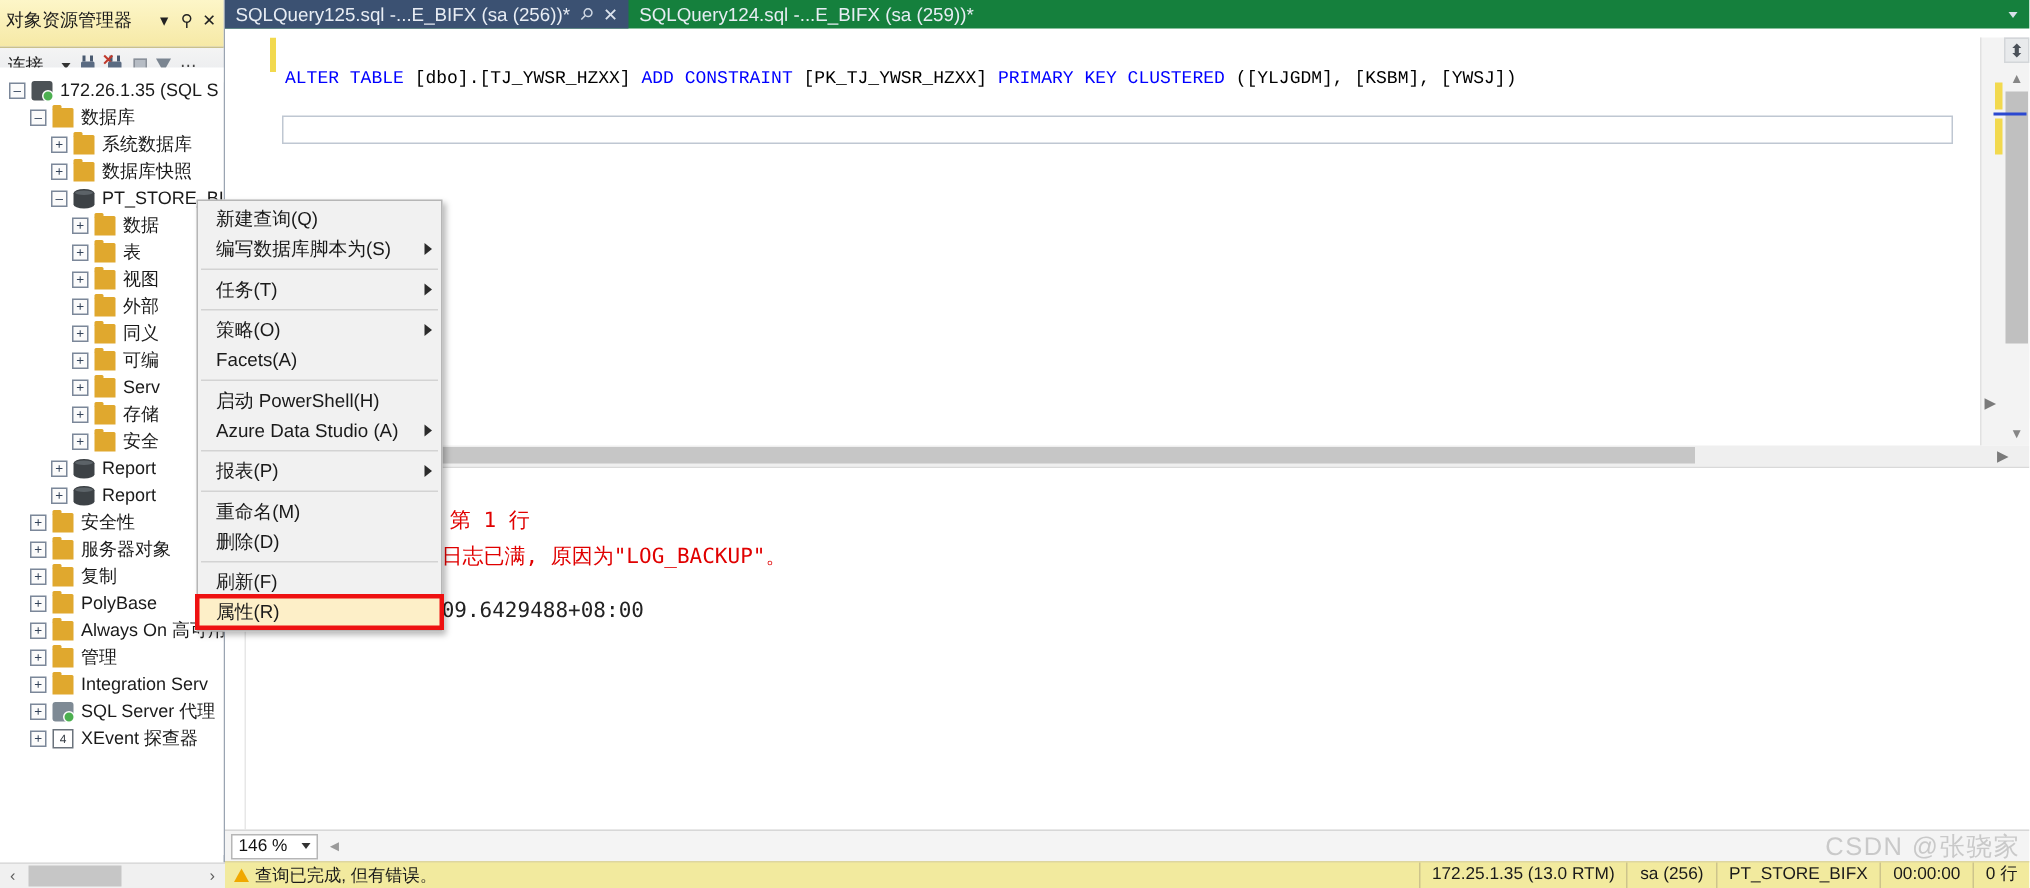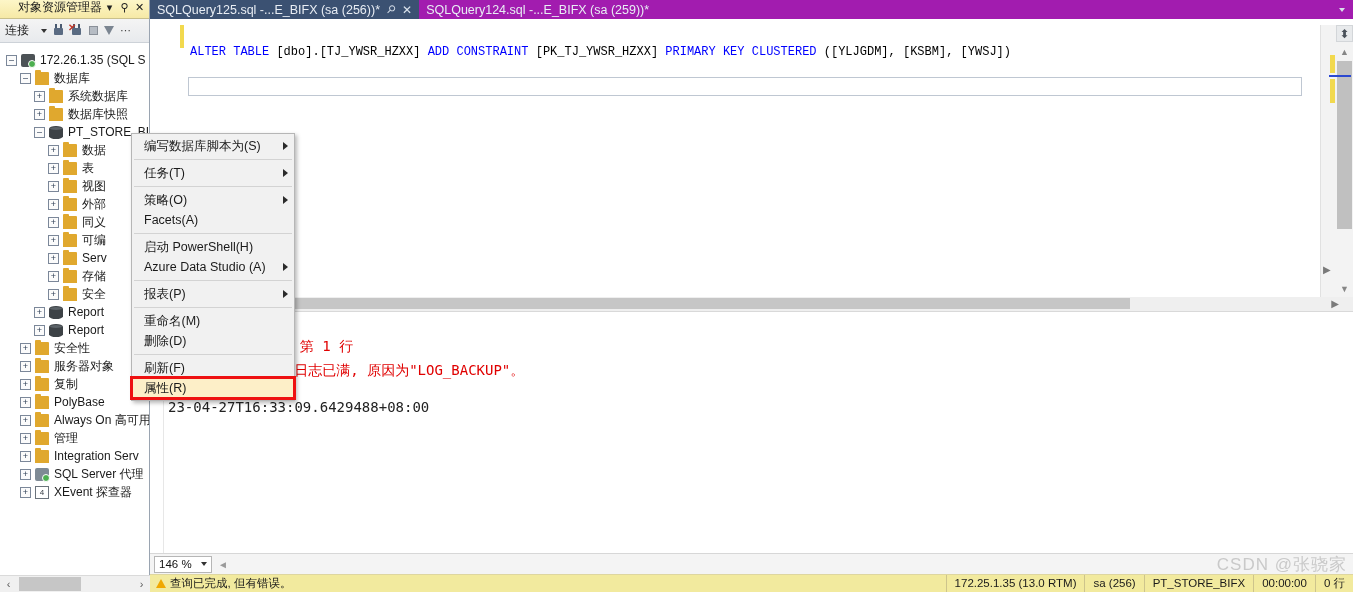--- a/index.html
+++ b/index.html
@@ -18,29 +18,28 @@
   }
 
   
   #object-explorer {
     position: absolute; left: 0; top: 0;
     width: 150px; height: 592px;
     background: #ffffff;
     border-right: 1px solid #9aa4b1;
   }
   .oe-titlebar {
-    height: 19px;
+    height: 32px;
     background: linear-gradient(#fdf6c8, #f6e9a6);
     border-bottom: 1px solid #c9c08d;
     display: flex; align-items: center;
     padding: 0 2px 4px 4px;
     font-size: 12px;
     color: #1a1a1a;
     white-space: nowrap;
-    text-align: right;
   }
   .oe-title-text { flex: 1 1 auto; overflow: hidden; }
   .oe-title-btn {
     width: 15px; height: 16px;
     display: flex; align-items: center; justify-content: center;
     color: #222; font-size: 11px;
     cursor: default;
   }
   .oe-toolbar {
     height: 24px;
@@ -163,21 +162,21 @@
   .hs-thumb {
     position: absolute; left: 2px; top: 1px;
     width: 62px; height: 14px;
     background: #c6c6c6;
   }
 
   
   #tabstrip {
     position: absolute; left: 150px; top: 0; right: 0;
     height: 19px;
-    background: #a21caf;
+    background: #15803d;
     display: flex; align-items: stretch;
   }
   .tab {
     display: flex; align-items: center;
     padding: 0 7px;
     font-size: 12.5px;
     color: #e8edf4;
     white-space: nowrap;
     gap: 7px;
   }
@@ -617,20 +616,23 @@
     <span class="sb-spacer"></span>
     <span class="sb-cell">172.25.1.35 (13.0 RTM)</span>
     <span class="sb-cell">sa (256)</span>
     <span class="sb-cell">PT_STORE_BIFX</span>
     <span class="sb-cell">00:00:00</span>
     <span class="sb-cell">0 行</span>
   </div>
 
   <div id="ctxmenu">
       <div class="mi">
+        <span class="mi-label">新建查询(Q)</span>
+      </div>
+      <div class="mi">
         <span class="mi-label">编写数据库脚本为(S)</span>
         <span class="submenu-arrow"></span>
       </div>
       <div class="mi-sep"></div>
       <div class="mi">
         <span class="mi-label">任务(T)</span>
         <span class="submenu-arrow"></span>
       </div>
       <div class="mi-sep"></div>
       <div class="mi">

